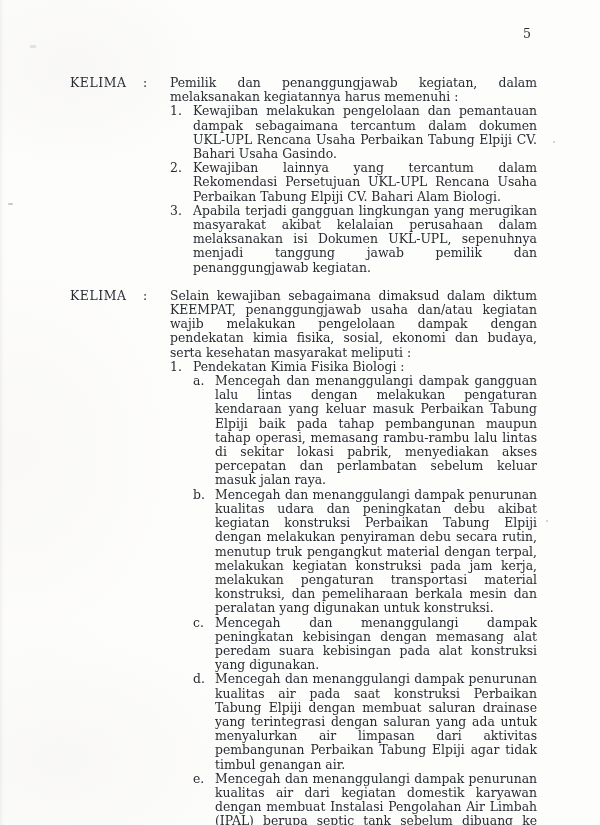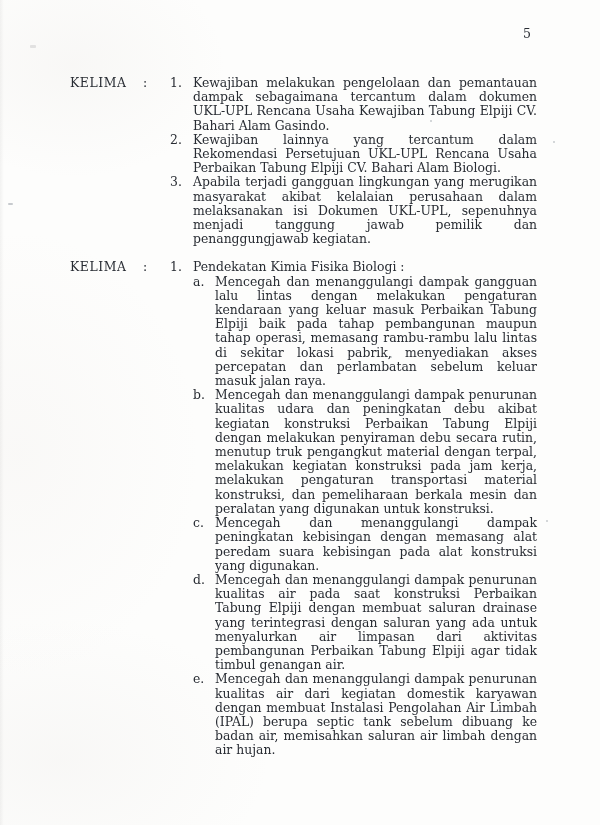--- a/index.html
+++ b/index.html
@@ -69,41 +69,43 @@
   <div class="speck" style="left:390px;top:356px;width:2px;height:2px;"></div>
   <div class="speck" style="left:546px;top:520px;width:2px;height:2px;"></div>
   <div class="speck light" style="left:268px;top:620px;width:2px;height:2px;"></div>
 
   <div class="doc">
 
     <section class="dictum">
       <div class="dictum-label">KELIMA</div>
       <div class="dictum-colon">:</div>
       <div class="dictum-content">
+        <p class="para">Pemilik dan penanggungjawab kegiatan, dalam melaksanakan kegiatannya harus memenuhi :</p>
         <div class="list">
           <div class="li">
             <span class="li-marker">1.</span>
-            <span class="li-text">Kewajiban melakukan pengelolaan dan pemantauan dampak sebagaimana tercantum dalam dokumen UKL-UPL Rencana Usaha Kewajiban Tabung Elpiji CV. Bahari Alam Gasindo.</span>
+            <span class="li-text">Kewajiban melakukan pengelolaan dan pemantauan dampak sebagaimana tercantum dalam dokumen UKL-UPL Rencana Usaha Perbaikan Tabung Elpiji CV. Bahari Usaha Gasindo.</span>
           </div>
           <div class="li">
             <span class="li-marker">2.</span>
             <span class="li-text">Kewajiban lainnya yang tercantum dalam Rekomendasi Persetujuan UKL-UPL Rencana Usaha Perbaikan Tabung Elpiji CV. Bahari Alam Biologi.</span>
           </div>
           <div class="li">
             <span class="li-marker">3.</span>
             <span class="li-text">Apabila terjadi gangguan lingkungan yang merugikan masyarakat akibat kelalaian perusahaan dalam melaksanakan isi Dokumen UKL-UPL, sepenuhnya menjadi tanggung jawab pemilik dan penanggungjawab kegiatan.</span>
           </div>
         </div>
       </div>
     </section>
 
     <section class="dictum">
       <div class="dictum-label">KELIMA</div>
       <div class="dictum-colon">:</div>
       <div class="dictum-content">
+        <p class="para">Selain kewajiban sebagaimana dimaksud dalam diktum KEEMPAT, penanggungjawab usaha dan/atau kegiatan wajib melakukan pengelolaan dampak dengan pendekatan kimia fisika, sosial, ekonomi dan budaya, serta kesehatan masyarakat meliputi :</p>
         <div class="list">
           <div class="li">
             <span class="li-marker">1.</span>
             <span class="li-text">Pendekatan Kimia Fisika Biologi :</span>
           </div>
           <div class="sublist">
             <div class="li">
               <span class="li-marker">a.</span>
               <span class="li-text">Mencegah dan menanggulangi dampak gangguan lalu lintas dengan melakukan pengaturan kendaraan yang keluar masuk Perbaikan Tabung Elpiji baik pada tahap pembangunan maupun tahap operasi, memasang rambu-rambu lalu lintas di sekitar lokasi pabrik, menyediakan akses percepatan dan perlambatan sebelum keluar masuk jalan raya.</span>
             </div>

